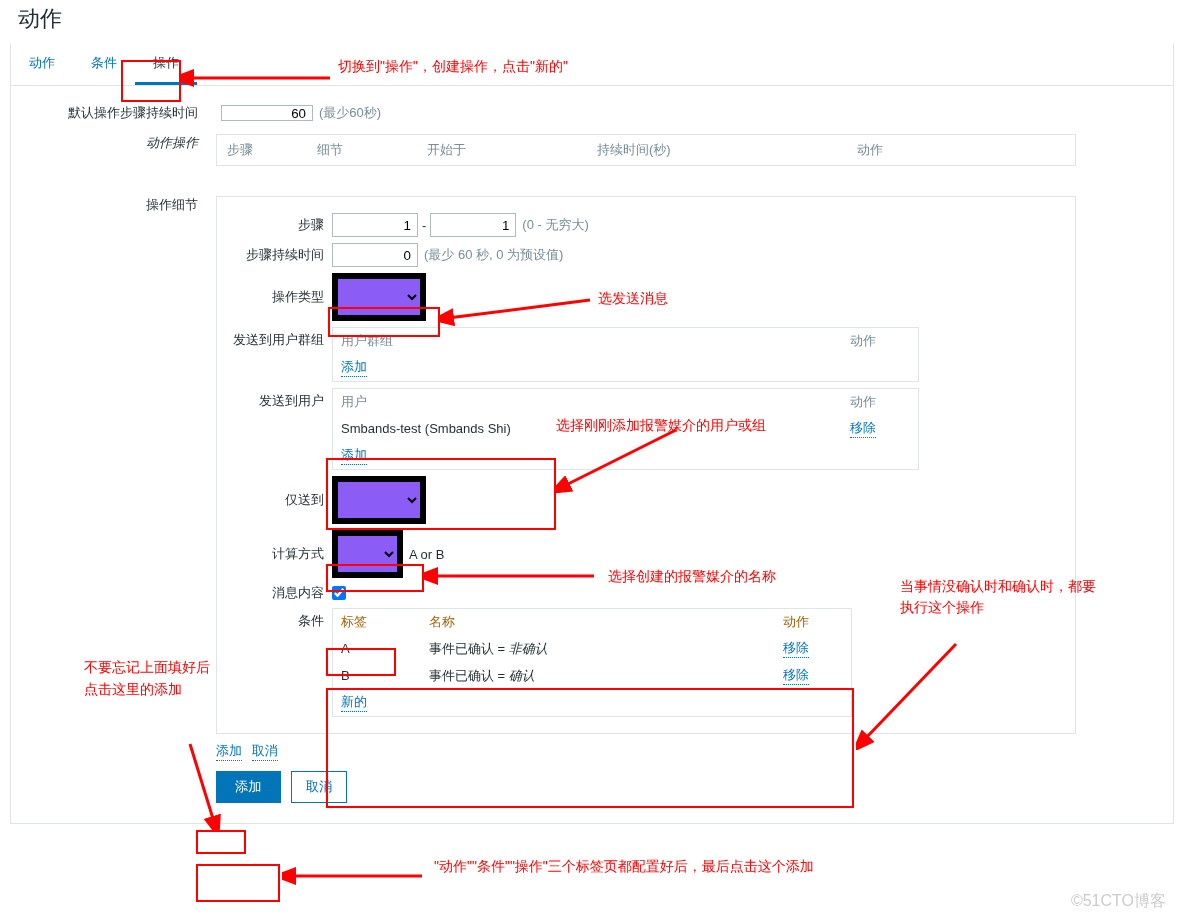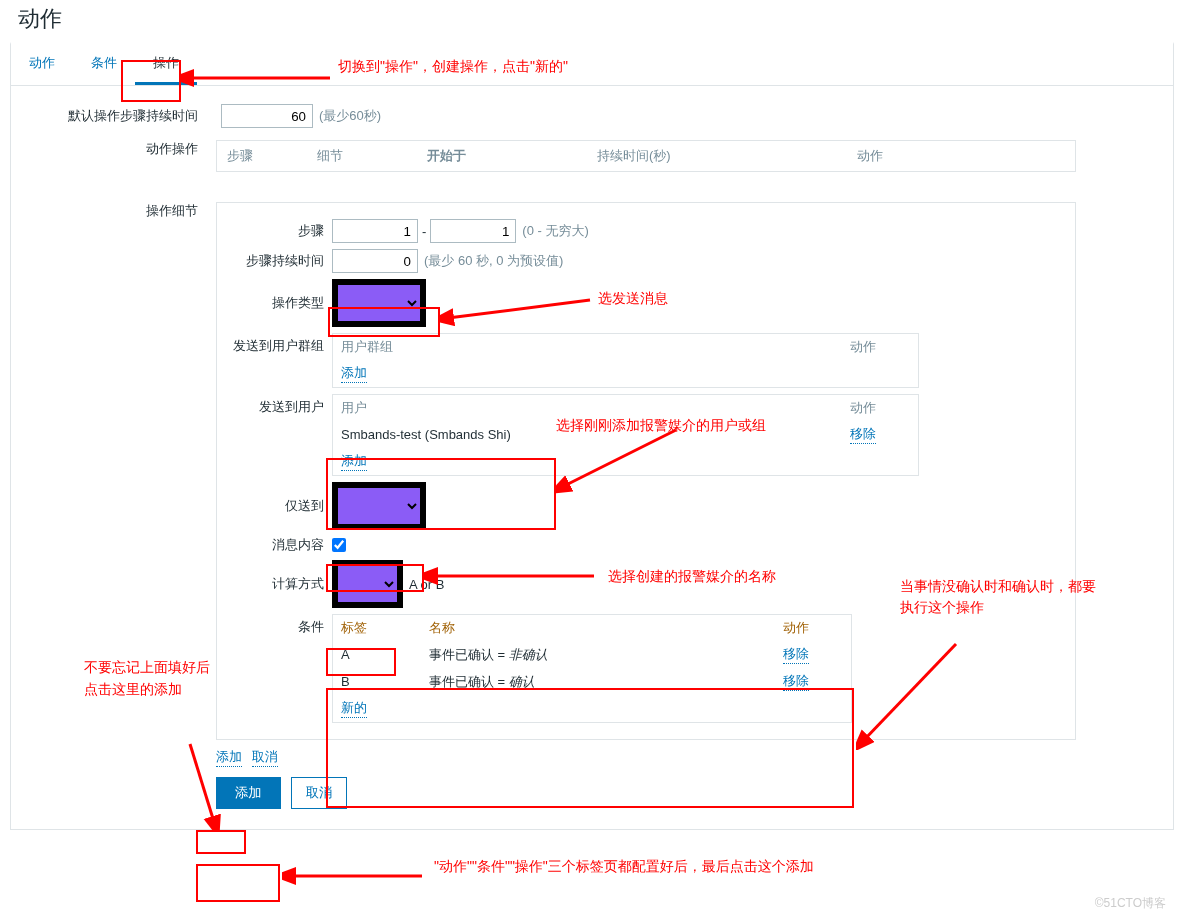--- a/index.html
+++ b/index.html
@@ -7,28 +7,28 @@
 .page-title { font-size: 22px; font-weight: normal; padding: 4px 18px 8px; color: #1f2c33; }
 .panel { background: #fff; border: 1px solid #dfe4e7; border-top: 2px solid #fff; margin: 0 10px; padding-bottom: 20px; position: relative; }
 .tabs { display: flex; border-bottom: 1px solid #dfe4e7; }
 .tab { padding: 10px 18px; color: #0275b8; cursor: pointer; }
 .tab.active { color: #1f2c33; border-bottom: 3px solid #0275b8; font-weight: normal; }
 .form-area { padding: 12px 0 0 0; position: relative; }
 .row { display: flex; align-items: center; margin: 6px 0; gap: 15px; }
 .lbl { width: 195px; text-align: right; padding-right: 8px; color: #1f2c33; }
 .lbl-top { align-self: flex-start; padding-top: 6px; }
 .ctrl { display: flex; align-items: center; flex-wrap: wrap; }
-input[type=text].numbox { width: 92px; height: 24px; border: 1px solid #acbbc2; padding: 2px 6px; text-align: right; }
+input[type=text].numbox { width: 92px; height: 16px; border: 1px solid #acbbc2; padding: 2px 6px; text-align: right; }
 input[type=text].numsmall { width: 86px; height: 24px; border: 1px solid #acbbc2; padding: 2px 6px; text-align: right; }
 .hint { color: #768d99; margin-left: 6px; }
 .ops-table { border: 1px solid #dfe4e7; width: 860px; margin-left: 205px; }
 .ops-header { display: flex; padding: 6px 10px; color: #768d99; }
 .ops-col-step { width: 90px; }
 .ops-col-detail { width: 110px; }
-.ops-col-start { width: 170px; font-weight: bold; }
+.ops-col-start { width: 170px; }
 .ops-col-dur { width: 260px; }
 .ops-col-act { flex: 1; }
 .detail-box { border: 1px solid #dfe4e7; width: 860px; margin-left: 205px; padding: 10px 0; position: relative; }
 .detail-row { display: flex; align-items: center; margin: 6px 0; }
 .detail-lbl { width: 115px; text-align: right; padding-right: 8px; }
 .detail-lbl-top { align-self: flex-start; padding-top: 4px; }
 select.sel { height: 24px; border: 6px solid #000000; background: #8b5cf6; padding: 18px 4px; }
 .inner-table { border: 1px solid #dfe4e7; width: 587px; }
 .inner-head { display: flex; padding: 4px 8px; color: #768d99; }
 .inner-row { display: flex; padding: 4px 8px; align-items: center; }
@@ -36,21 +36,21 @@
 .col-b { width: 60px; text-align: left; }
 .link { color: #0275b8; cursor: pointer; border-bottom: 1px dotted #0275b8; display: inline-block; }
 .check { width: 14px; height: 14px; }
 .btn-primary { background: #0275b8; color: #fff; border: 1px solid #0275b8; padding: 6px 18px; cursor: pointer; }
 .btn-default { background: #fff; color: #0275b8; border: 1px solid #0275b8; padding: 6px 14px; cursor: pointer; }
 .final-btns { margin-left: 205px; margin-top: 10px; display:flex; gap:10px; align-items:center; }
 .add-cancel-row { margin-left: 205px; margin-top: 8px; }
 .ann { position: absolute; color: #ff0000; font-size: 14px; pointer-events: none; }
 .redbox { position: absolute; border: 2px solid #ff0000; pointer-events: none; }
 svg.arrow { position: absolute; pointer-events: none; }
-.watermark { position: absolute; right: 18px; bottom: 6px; color: #ccc; font-size: 12px; }
+.watermark { position: absolute; right: 18px; bottom: 6px; color: #ccc; font-size: 16px; }
 .cond-table { border:1px solid #dfe4e7; width:520px; }
 .cond-head { display:flex; padding:4px 8px; color:#a16207; }
 .cond-row { display:flex; padding:4px 8px; align-items:center; }
 .cond-tag { width:88px; }
 .cond-name { flex:1; }
 .cond-act { width:60px; }
 .it { font-style: italic; }
 </style>
 </head>
 <body>
@@ -67,21 +67,21 @@
   <div class="form-area">
 
     <div class="row">
       <div class="lbl">默认操作步骤持续时间</div>
       <div class="ctrl">
         <input type="text" class="numbox" value="60" style="">
         <span class="hint">(最少60秒)</span>
       </div>
     </div>
 
-    <div class="row" style="align-items:flex-start;">
+    <div class="row" style="align-items:flex-start;font-style:italic;">
       <div class="lbl lbl-top">动作操作</div>
     </div>
     <div class="ops-table" style="margin-top:-24px;">
       <div class="ops-header">
         <div class="ops-col-step">步骤</div>
         <div class="ops-col-detail">细节</div>
         <div class="ops-col-start">开始于</div>
         <div class="ops-col-dur">持续时间(秒)</div>
         <div class="ops-col-act">动作</div>
       </div>
@@ -142,28 +142,28 @@
           </div>
         </div>
       </div>
 
       <div class="detail-row">
         <div class="detail-lbl">仅送到</div>
         <select class="sel"><option>邮件告警</option></select>
       </div>
 
       <div class="detail-row">
-        <div class="detail-lbl">消息内容</div>
-        <input type="checkbox" class="check" checked="" style="">
-      </div>
-
-      <div class="detail-row">
         <div class="detail-lbl">计算方式</div>
         <select class="sel"><option>与/或</option></select>
         <span style="margin-left:6px;">A or B</span>
+      </div>
+
+      <div class="detail-row">
+        <div class="detail-lbl">消息内容</div>
+        <input type="checkbox" class="check" checked="" style="">
       </div>
 
       <div class="detail-row" style="align-items:flex-start;">
         <div class="detail-lbl detail-lbl-top">条件</div>
         <div class="cond-table">
           <div class="cond-head">
             <div class="cond-tag">标签</div>
             <div class="cond-name">名称</div>
             <div class="cond-act">动作</div>
           </div>

